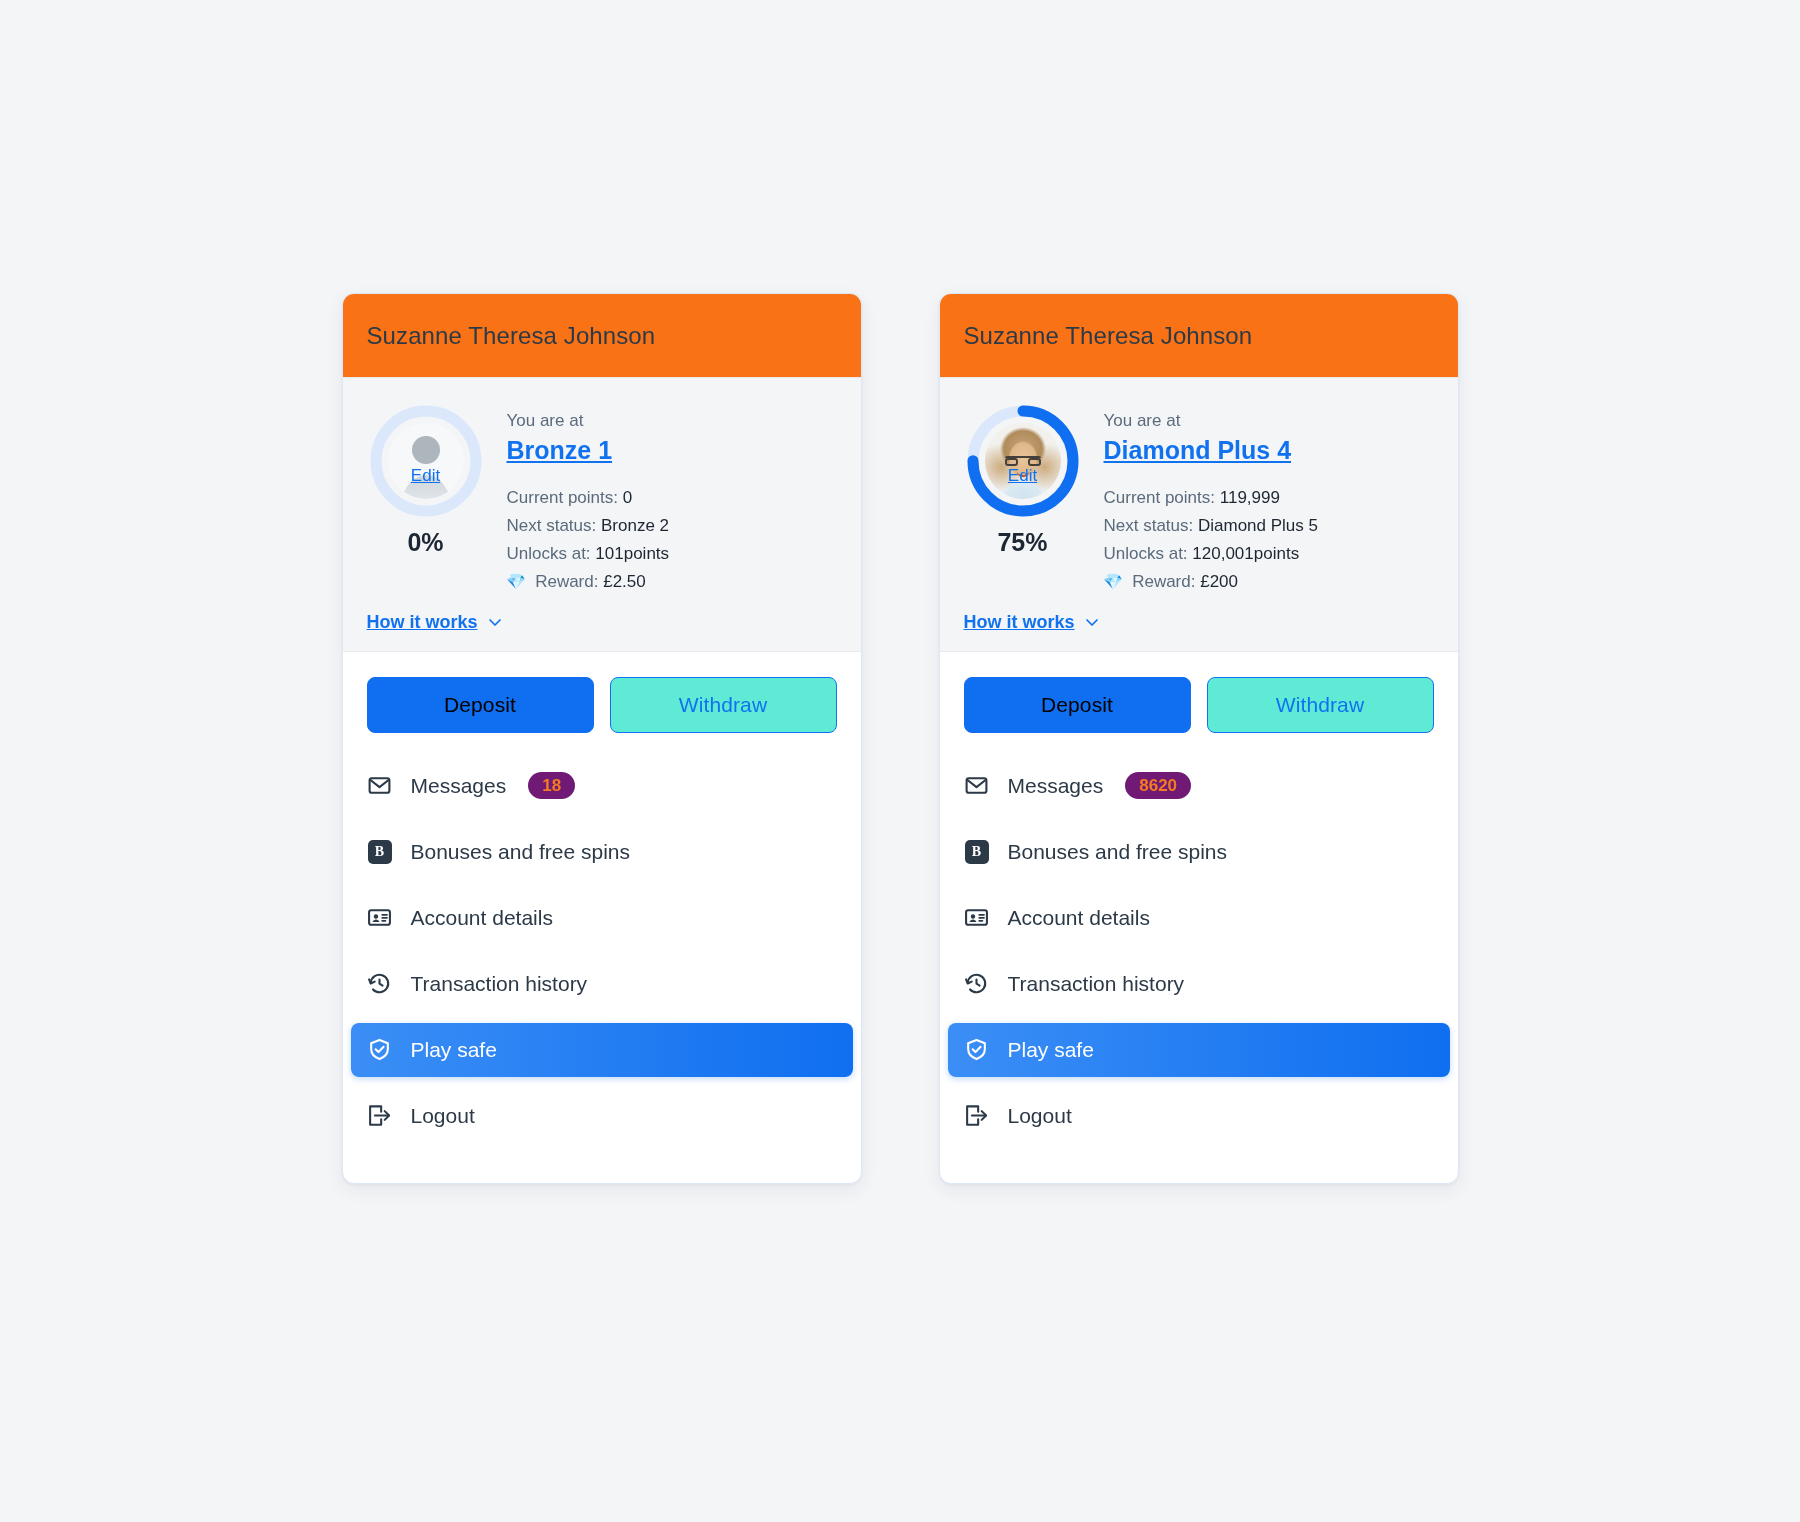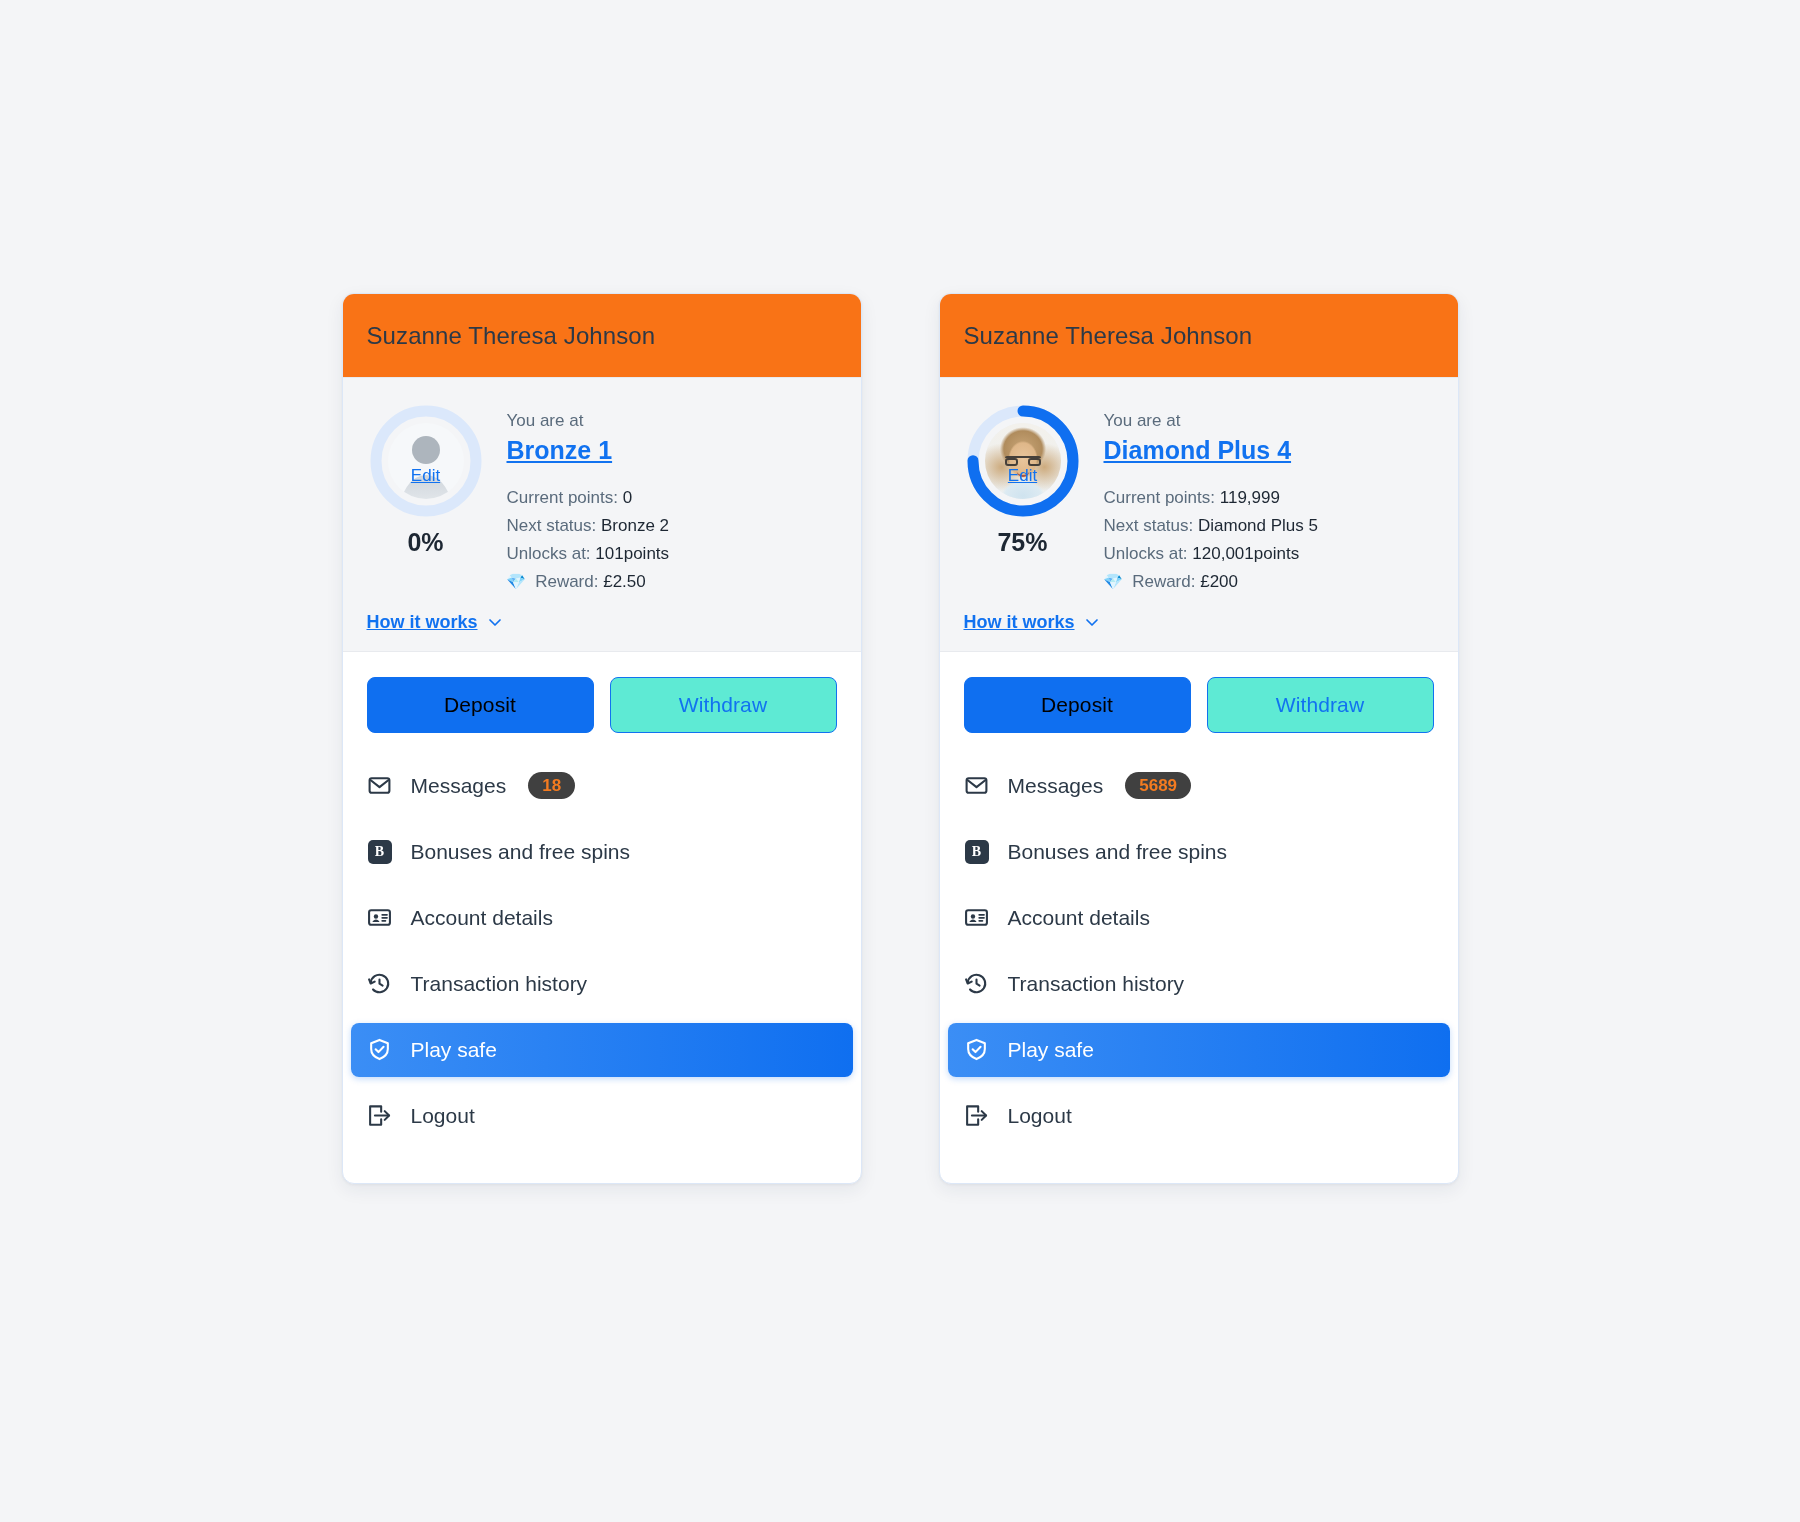--- a/index.html
+++ b/index.html
@@ -297,21 +297,21 @@
     height: 26px;
     flex: 0 0 26px;
     display: flex;
     align-items: center;
     justify-content: center;
     color: #2c3947;
   }
   .menu-item.active .menu-icon { color: #ffffff; }
   .menu-icon svg { display: block; }
   .badge {
-    background: #404040;
+    background: #701a75;
     color: #f47b20;
     font-size: 17px;
     font-weight: 700;
     border-radius: 999px;
     padding: 5px 14px;
     line-height: 1;
     margin-left: 4px;
   }
   .b-box {
     width: 24px;
@@ -518,21 +518,21 @@
 
     <div class="menu">
         <div class="menu-item">
           <span class="menu-icon">
             <svg viewBox="0 0 24 24" width="25" height="25">
               <rect x="2.5" y="5" width="19" height="14" rx="2" fill="none" stroke="currentColor" stroke-width="2"></rect>
               <path d="M3 6.5 L12 13.5 L21 6.5" fill="none" stroke="currentColor" stroke-width="2" stroke-linejoin="round"></path>
             </svg>
           </span>
           <span class="mi-label">Messages</span>
-          <span class="badge">5689</span>
+          <span class="badge">8620</span>
         </div>
         <div class="menu-item">
           <span class="menu-icon">
             <span class="b-box">B</span>
           </span>
           <span class="mi-label">Bonuses and free spins</span>
         </div>
         <div class="menu-item">
           <span class="menu-icon">
             <svg viewBox="0 0 24 24" width="25" height="25">

